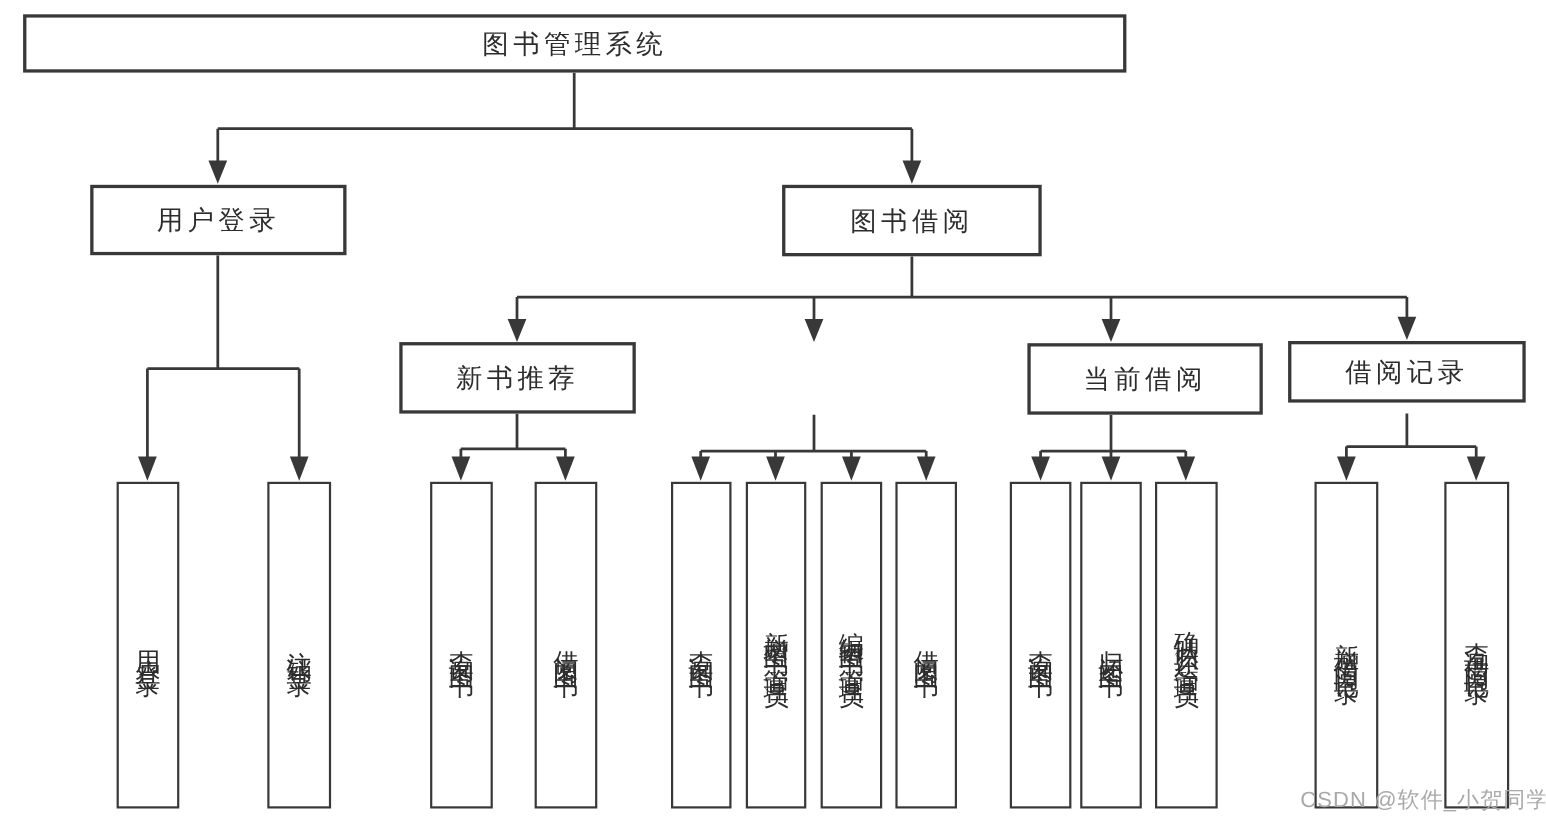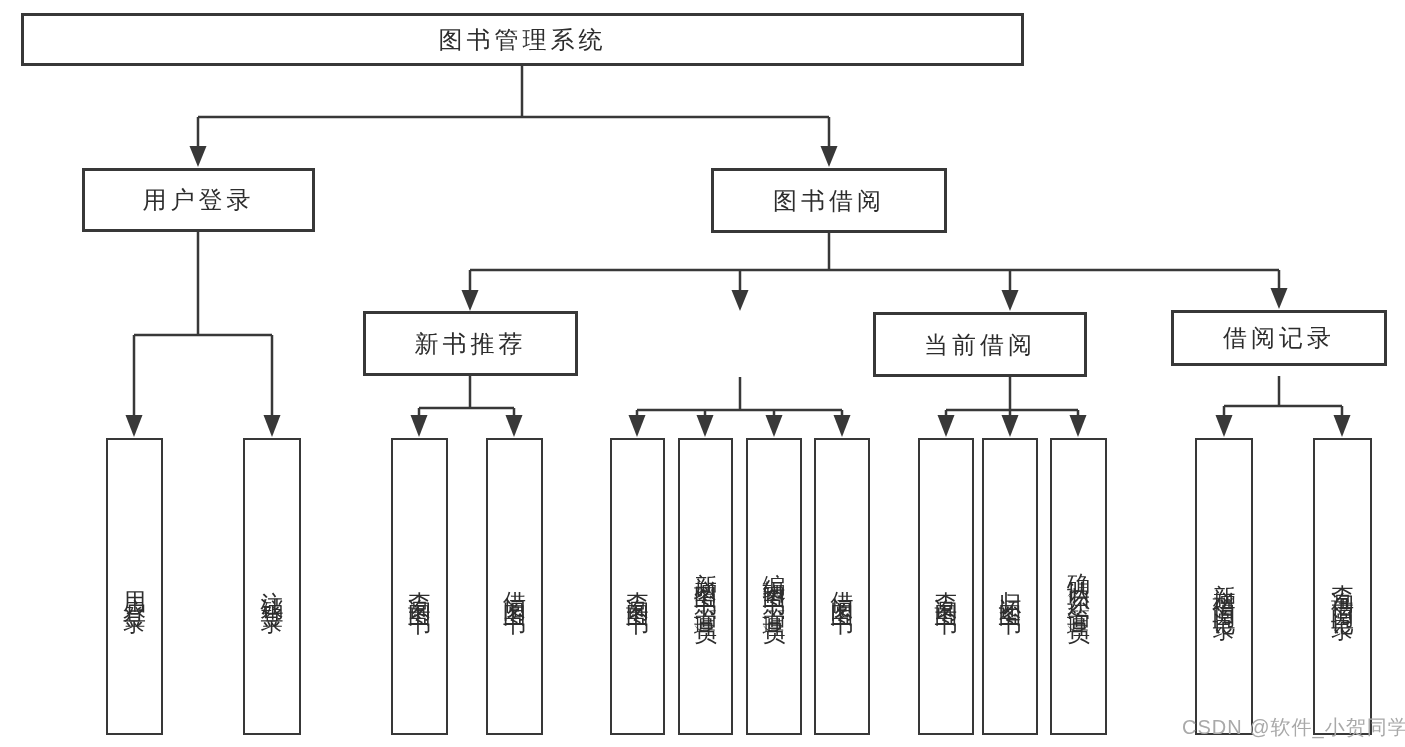--- a/index.html
+++ b/index.html
@@ -86,21 +86,21 @@
   <div class="box h" style="left:82px;top:168px;width:233px;height:64px">
     <span>用户登录</span>
   </div>
   <div class="box h" style="left:711px;top:168px;width:236px;height:65px">
     <span>图书借阅</span>
   </div>
 
   <div class="box h" style="left:363px;top:311px;width:215px;height:65px">
     <span>新书推荐</span>
   </div>
-  <div class="box h" style="left:873px;top:312px;width:214px;height:65px">
+  <div class="box h" style="left:934px;top:312px;width:214px;height:65px">
     <span>当前借阅</span>
   </div>
   <div class="box h" style="left:1171px;top:310px;width:216px;height:56px">
     <span>借阅记录</span>
   </div>
 
   <div class="box v" style="left:106px;top:438px;width:57px;height:297px">
     <span>用户登录</span>
   </div>
   <div class="box v" style="left:243px;top:438px;width:58px;height:297px">

